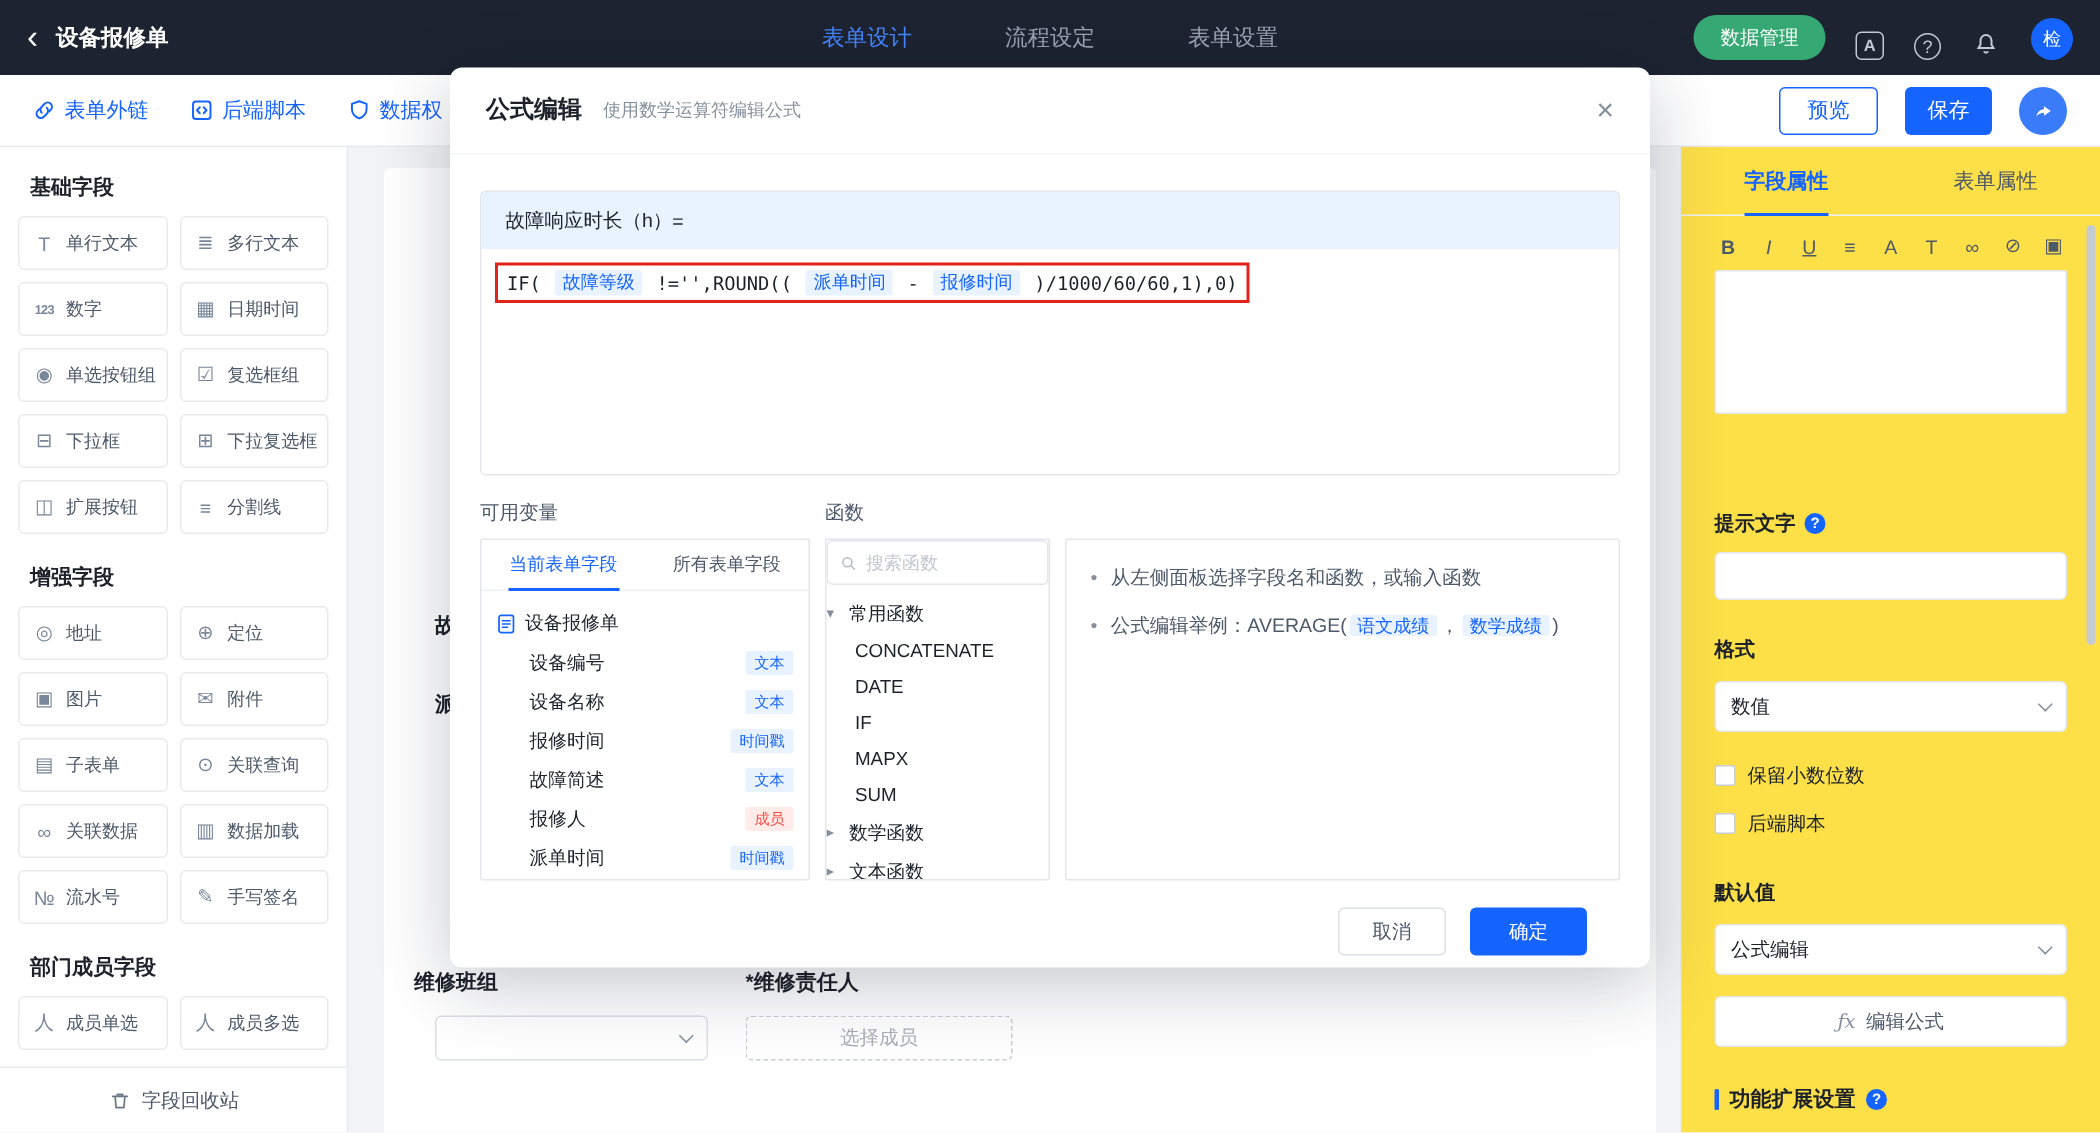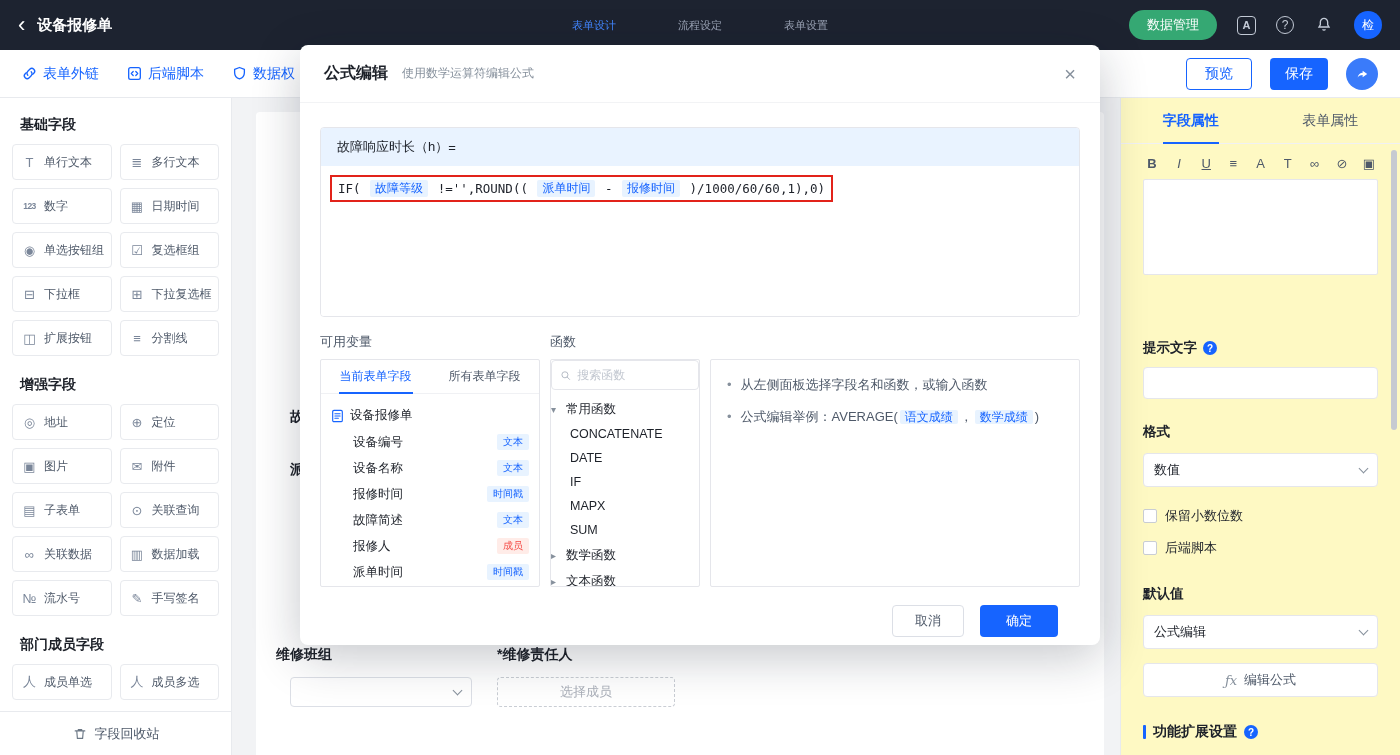--- a/index.html
+++ b/index.html
@@ -8,23 +8,23 @@
     position: relative; overflow: hidden;
     font-family: "Liberation Sans","DejaVu Sans",sans-serif;
     background:#f2f3f5; color:#1d2129; font-size:13px;
   }
   
   .topbar { position:absolute; top:0; left:0; right:0; height:50px; background:#1d2330;
     display:flex; align-items:center; padding:0 18px; z-index:4; }
   .back { color:#fff; font-size:22px; line-height:1; margin-right:12px; cursor:pointer; }
   .tb-title { color:#fff; font-size:15px; font-weight:600; }
   .tb-tabs { position:absolute; left:50%; transform:translateX(-50%); display:flex; gap:62px; }
-  .tb-tab { font-size:11px; color:#9aa3b5; cursor:pointer; }
+  .tb-tab { font-size:15px; color:#9aa3b5; cursor:pointer; }
   .tb-tab.active { color:#4286ff; }
-  .tb-right { margin-left:auto; display:flex; align-items:center; gap:20px; }
+  .tb-right { margin-left:auto; display:flex; align-items:flex-end; gap:20px; }
   .green-btn { background:#35a873; color:#fff; height:30px; padding:0 18px; border-radius:16px;
     font-size:13px; display:flex; align-items:center; cursor:pointer; }
   .tb-icon { width:20px; height:20px; display:flex; align-items:center; justify-content:center;
     color:#c3cad6; cursor:pointer; }
   .sq-icon { width:19px; height:19px; border:1.5px solid #c3cad6; border-radius:4px;
     font-size:11px; font-weight:700; display:flex; align-items:center; justify-content:center; }
   .q-icon { width:18px; height:18px; border:1.5px solid #c3cad6; border-radius:50%;
     font-size:12px; display:flex; align-items:center; justify-content:center; }
   .avatar { width:28px; height:28px; border-radius:50%; background:#1664ff; color:#fff;
     font-size:12px; display:flex; align-items:center; justify-content:center; cursor:pointer; }
@@ -62,21 +62,21 @@
   .c-label { position:absolute; font-size:14px; font-weight:600; color:#1d2129; white-space:nowrap; }
   .c-select { position:absolute; width:182px; height:30px; border:1px solid #dcdfe6;
     border-radius:4px; background:#fff; display:flex; align-items:center; justify-content:flex-end;
     padding:0 10px; cursor:pointer; }
   .c-dashed { position:absolute; width:178px; height:30px; border:1px dashed #c9cdd4;
     border-radius:4px; color:#a9aeb8; font-size:13px; display:flex; align-items:center;
     justify-content:center; cursor:pointer; background:#fff; }
   .chev { width:7px; height:7px; border-right:1.5px solid #86909c; border-bottom:1.5px solid #86909c;
     transform:rotate(45deg); margin-top:-3px; flex:none; }
   
-  .props { position:absolute; top:98px; left:1120px; right:0; bottom:0; background:#fef9c3;
+  .props { position:absolute; top:98px; left:1120px; right:0; bottom:0; background:#fde047;
     border-left:1px solid #e8eaee; z-index:2; padding:0 22px; }
   .props-tabs { display:flex; height:46px; border-bottom:1px solid #f0f1f4; margin:0 -22px; }
   .props-tab { flex:1; display:flex; align-items:center; justify-content:center; font-size:14px;
     color:#4e5969; position:relative; cursor:pointer; }
   .props-tab.active { color:#1664ff; font-weight:600; }
   .props-tab.active::after { content:""; position:absolute; bottom:-1px; left:50%;
     transform:translateX(-50%); width:56px; height:2px; background:#1664ff; }
   .rt-bar { display:flex; justify-content:space-between; align-items:center; margin-top:12px;
     padding:0 2px; color:#4e5969; font-size:13px; }
   .rt-i { cursor:pointer; min-width:14px; text-align:center; }

